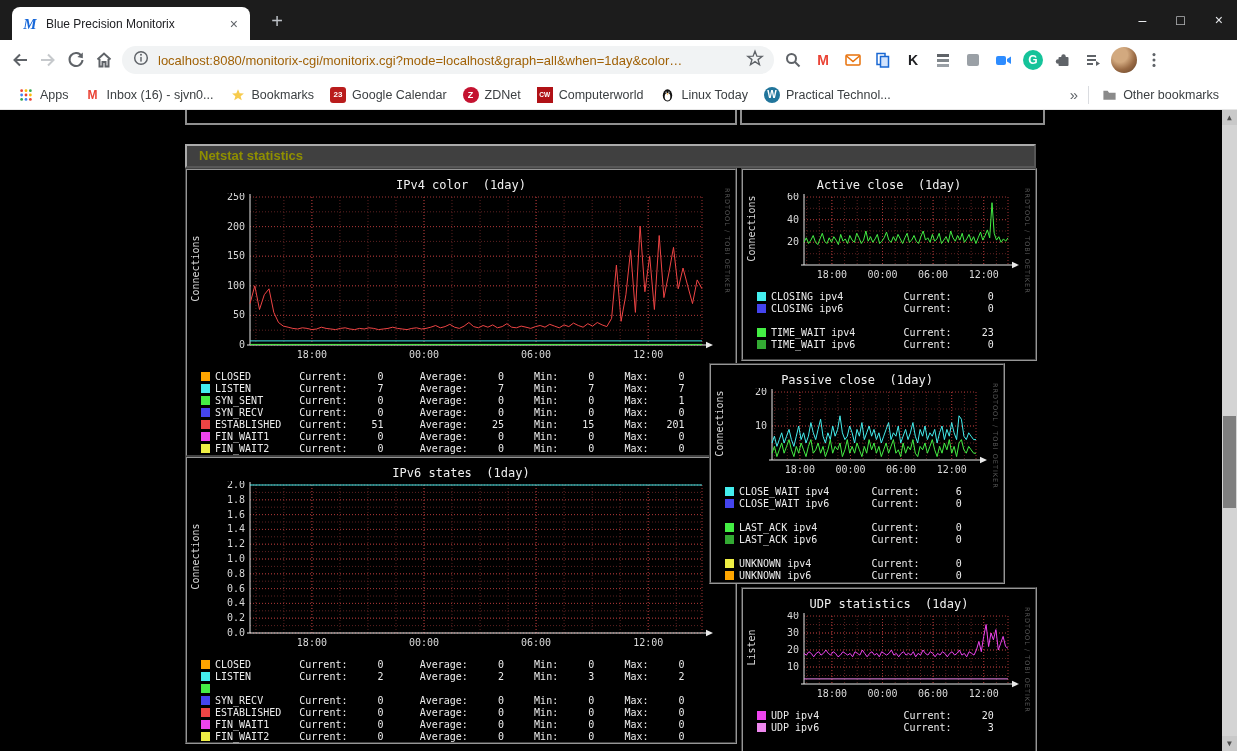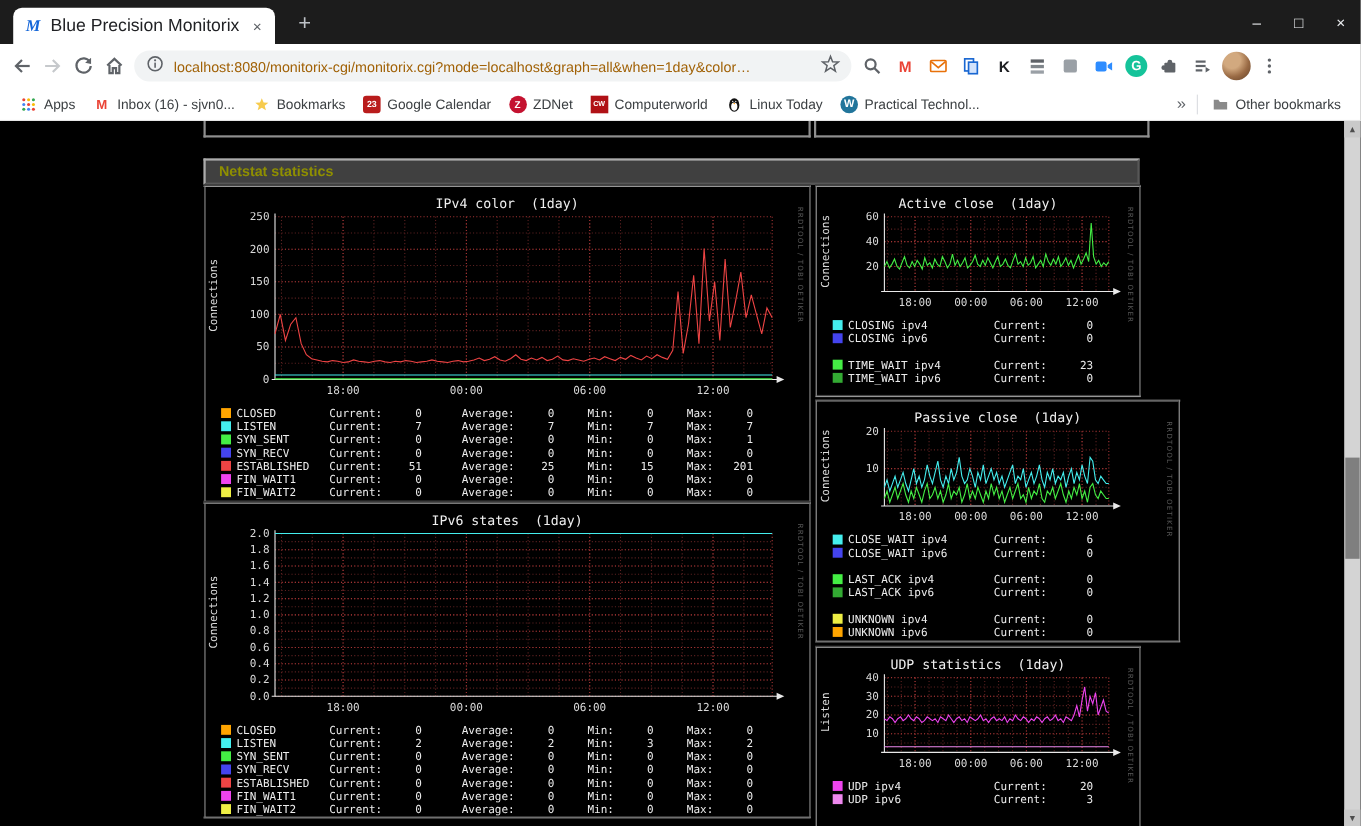--- a/index.html
+++ b/index.html
@@ -4,21 +4,21 @@
 <style>
   * { box-sizing: border-box; margin:0; padding:0; }
   body { width:1237px; height:751px; overflow:hidden; background:#fff; font-family:"Liberation Sans",sans-serif; }
 
   
   .titlebar { height:40px; background:#1c1c1c; position:relative; }
   .tab { position:absolute; left:12px; top:7px; width:238px; height:33px; background:#fff;
          border-radius:8px 8px 0 0; display:flex; align-items:center; gap:8px; padding:0 10px; }
   .favicon { width:16px; height:16px; color:#1667d9; font:italic bold 15px "Liberation Serif",serif;
              line-height:16px; text-align:center; }
-  .tab-title { flex:1; font-size:16px; color:#202124; white-space:nowrap; overflow:hidden; text-overflow:ellipsis; }
+  .tab-title { flex:1; font-size:12px; color:#202124; white-space:nowrap; overflow:hidden; text-overflow:ellipsis; }
   .tab-close { color:#5f6368; font-size:14px; padding:0 2px; }
   .newtab { position:absolute; left:264px; top:9px; color:#bdc1c6; font-size:20px; width:26px; height:26px;
             text-align:center; line-height:24px; }
   .winctl { position:absolute; right:14px; top:0; height:40px; display:flex; gap:30px; align-items:center;
             color:#e8eaed; font-size:14px; }
 
   
   .toolbar { height:40px; background:#fff; display:flex; align-items:center; padding:0 6px; }
   .tb-icon { width:28px; height:28px; display:flex; align-items:center; justify-content:center; flex:none; }
   .urlbar { flex:none; width:652px; height:28px; border-radius:14px; background:#f1f3f4; display:flex;
@@ -51,21 +51,21 @@
   .remnant { position:absolute; top:0; height:15px; background:#000; border:2px solid #8f8f8f; border-top:none; }
   #remnant-l { left:185px; width:552px; }
   #remnant-r { left:740px; width:305px; }
   .section-header { position:absolute; left:185px; top:34px; width:851px; height:24px; background:#404040;
                     border:2px outset #ababab; color:#8f8f00; font:bold 13px "Liberation Sans",sans-serif;
                     line-height:20px; padding-left:12px; }
   .chart-box { position:absolute; background:#000; border:2px groove #969696; color:#eee; }
   #chart-0 { left:185px; top:58px;  width:552px; height:289px; }
   #chart-1 { left:185px; top:346px; width:552px; height:288px; }
   #chart-2 { left:741px; top:58px;  width:296px; height:193px; }
-  #chart-3 { left:741px; top:253px; width:332px; height:221px; }
+  #chart-3 { left:709px; top:253px; width:296px; height:221px; }
   #chart-4 { left:741px; top:477px; width:296px; height:182px; }
   .chart-title { margin-top:8px; text-align:center; font:12px "DejaVu Sans Mono",monospace;
                  color:#f0f0f0; white-space:pre; }
   .chart-box svg.plot { display:block; margin-left:3px; margin-top:1px; }
   .tick { font-family:"DejaVu Sans Mono",monospace; font-size:10px; }
   .ylab { position:absolute; left:-28px; width:72px; text-align:center; transform:rotate(-90deg);
           font:10px "DejaVu Sans Mono",monospace; color:#dadada; }
   .wm { position:absolute; top:18px; right:4px; writing-mode:vertical-rl; font:6.5px "DejaVu Sans",sans-serif;
         color:#585858; letter-spacing:1px; }
   .legend { margin:6px 0 0 14px; }
@@ -424,21 +424,21 @@
         <line x1="60" y1="1" x2="60" y2="152" stroke="#e9e9e9"></line>
         <line x1="57" y1="152" x2="518" y2="152" stroke="#e9e9e9"></line>
         <polygon points="523,152 516,148.8 516,155.2" fill="#e9e9e9"></polygon>
         <polyline points="60.0,4.0 512.0,4.0" fill="none" stroke="#44eeee" stroke-width="1"></polyline>
       </svg>
       <div class="ylab" style="top: 93px;">Connections</div>
       <div class="wm">RRDTOOL / TOBI OETIKER</div>
       <div class="legend">
         <div class="lrow"><span class="sw" style="background: rgb(255, 165, 0);"></span><span>CLOSED        Current:     0      Average:     0     Min:     0     Max:     0</span></div>
         <div class="lrow"><span class="sw" style="background: rgb(68, 238, 238);"></span><span>LISTEN        Current:     2      Average:     2     Min:     3     Max:     2</span></div>
-        <div class="lrow"><span class="sw" style="background: rgb(68, 238, 68);"></span><span>SYN_SENT      Current:     0      Average:     0     Min:     0     Max:     0</span></div>
+        <div class="lrow"><span class="sw" style="background: rgb(68, 238, 68);"></span></div>
         <div class="lrow"><span class="sw" style="background: rgb(68, 68, 238);"></span><span>SYN_RECV      Current:     0      Average:     0     Min:     0     Max:     0</span></div>
         <div class="lrow"><span class="sw" style="background: rgb(238, 68, 68);"></span><span>ESTABLISHED   Current:     0      Average:     0     Min:     0     Max:     0</span></div>
         <div class="lrow"><span class="sw" style="background: rgb(238, 68, 238);"></span><span>FIN_WAIT1     Current:     0      Average:     0     Min:     0     Max:     0</span></div>
         <div class="lrow"><span class="sw" style="background: rgb(238, 238, 68);"></span><span>FIN_WAIT2     Current:     0      Average:     0     Min:     0     Max:     0</span></div>
       </div>
     </div>
   <div class="chart-box" id="chart-2">
       <div class="chart-title">Active close  (1day)</div>
       <svg width="280" height="92" class="plot">
         <line x1="60.7" y1="4" x2="60.7" y2="72" stroke="#5c2121" stroke-dasharray="1,2"></line>

